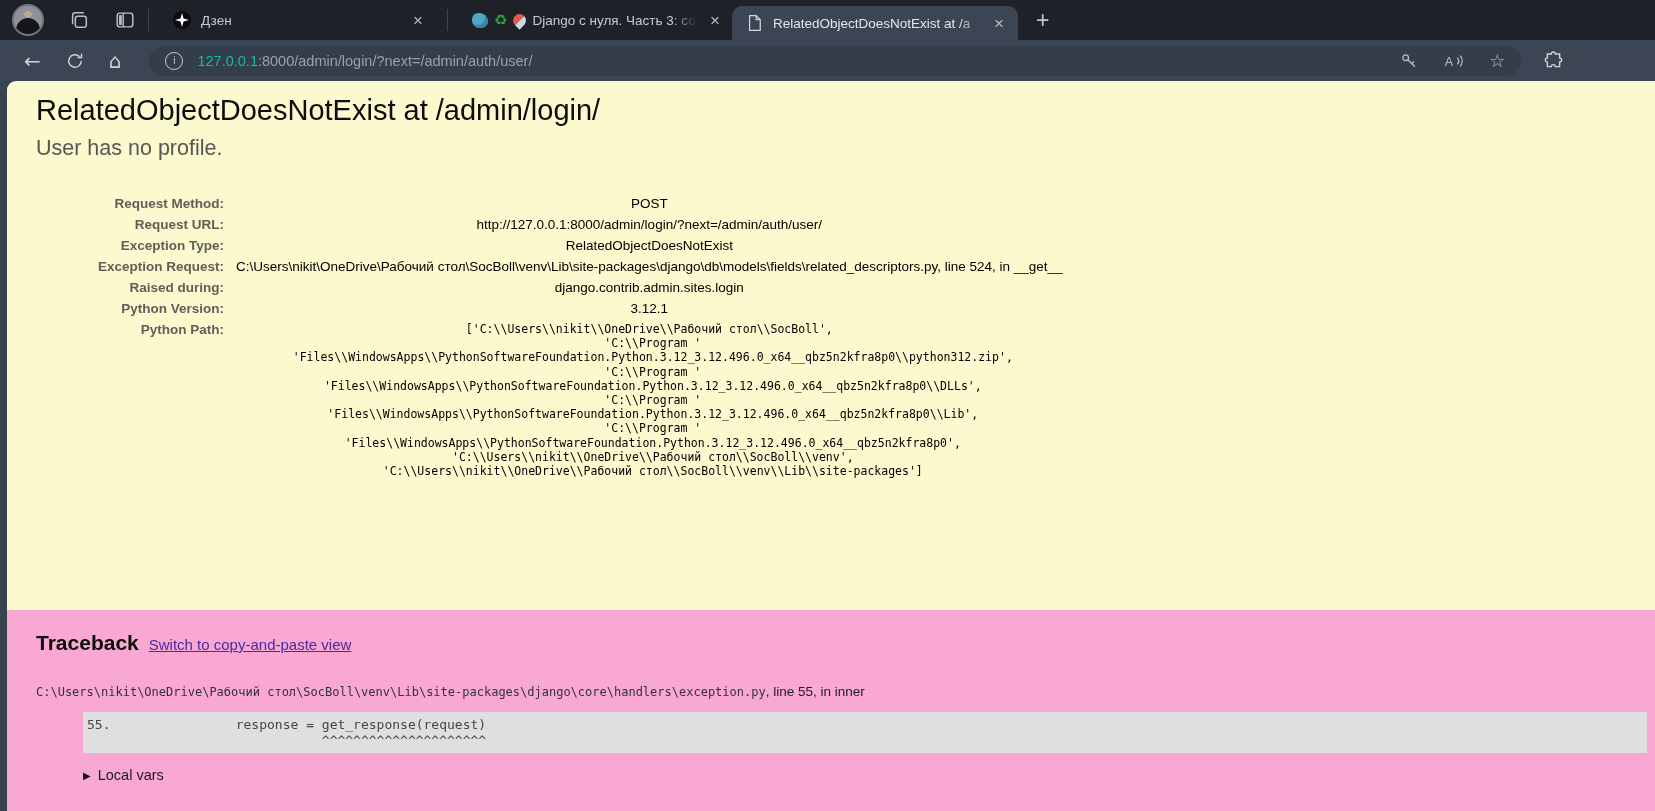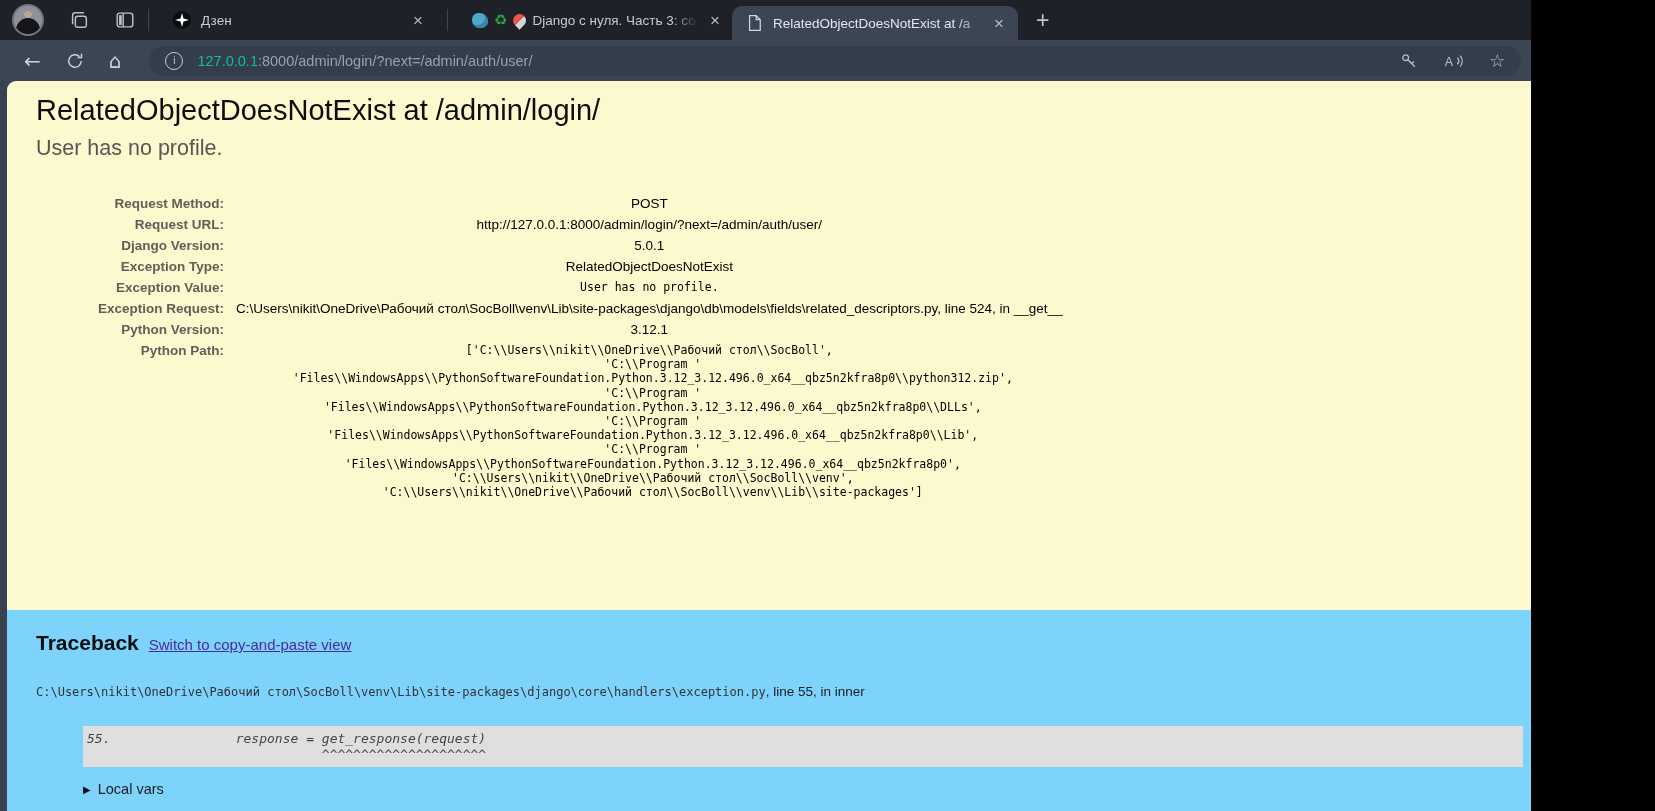--- a/index.html
+++ b/index.html
@@ -1,16 +1,16 @@
 <!DOCTYPE html>
 <html><head>
 <meta charset="utf-8">
 <style>
   html,body{margin:0;padding:0;background:#000;}
-  .window{position:relative;width:1531px;height:811px;overflow:hidden;
+  .window{position:relative;width:1655px;height:811px;overflow:hidden;
     font-family:"Liberation Sans",sans-serif;background:#1e2228;}
 
   
   .tabstrip{height:40px;display:flex;align-items:center;background:#1e2228;color:#c9ced4;}
   .avatar{width:28px;height:28px;margin-left:12px;border-radius:50%;border:2px solid #73787e;flex:none;
     background:
       radial-gradient(circle at 50% 30%, #b9a98f 0 15%, rgba(0,0,0,0) 16%),
       radial-gradient(circle at 50% 86%, #15161b 0 42%, rgba(0,0,0,0) 44%),
       #8d9198;}
   .chromeicon{margin-left:24px;flex:none;display:flex;align-items:center;}
@@ -53,39 +53,39 @@
   .urltext .host{color:#14b8a6;}
   .urltext .rest{color:#98a0aa;}
   .urlspacer{flex:1;}
   .pillicon{margin-left:24px;flex:none;display:flex;align-items:center;color:#b9bfc6;font-size:18px;}
   .pillicon svg{stroke:#b9bfc6;fill:none;stroke-width:1.6;}
   .tool-right{margin-left:22px;flex:none;display:flex;align-items:center;}
   .tool-right svg{stroke:#ced3d9;fill:none;stroke-width:1.6;}
 
   
   .content{position:absolute;top:81px;left:0;right:0;bottom:0;background:#39424f;}
-  .page{margin-left:7px;height:100%;background:#7dd3fc;border-top-left-radius:9px;overflow:hidden;}
+  .page{margin-left:7px;height:100%;background:#f9a8d4;border-top-left-radius:9px;overflow:hidden;}
   .summary{background:#fbf9cd;height:529px;box-sizing:border-box;padding:13px 10px 0 29px;
     border-top-left-radius:9px;}
   .summary h1{margin:0;font-size:29px;font-weight:400;color:#0d0d0d;}
   .excval{margin-top:9px;font-size:21.5px;color:#575757;}
   table.meta{border-collapse:collapse;margin-top:32px;font-size:13.5px;}
   table.meta th{white-space:nowrap;min-width:188px;text-align:right;color:#5f5f58;
     padding:3px 12px 3px 0;vertical-align:top;font-weight:bold;}
   table.meta td{padding:3px 0;color:#000;vertical-align:top;text-align:center;}
   .mono{font-family:"DejaVu Sans Mono",monospace;font-size:11.5px;}
   .prewrap{white-space:pre;line-height:14.2px;display:block;}
 
   .traceback{padding:0 8px 0 29px;}
   .tbhead{margin-top:21px;display:flex;align-items:baseline;}
   .tbhead h2{margin:0;font-size:21px;font-weight:bold;color:#0d0d0d;}
   .tbhead a{margin-left:10px;font-size:15px;color:#4a2b9b;text-decoration:underline;}
   .frame-path{margin-top:29px;font-size:13.5px;color:#1c1c1c;}
   .frame-path .file{font-family:"DejaVu Sans Mono",monospace;font-size:12px;color:#333;}
-  .context{margin:27px 0 0 47px;background:#dfdfdf;padding:5px 4px;font-style:italic;}
+  .context{margin:13px 0 0 47px;background:#dfdfdf;padding:5px 4px;}
   .context pre{margin:0;font-family:"DejaVu Sans Mono",monospace;font-size:13px;
     line-height:15.5px;color:#464646;white-space:pre;}
   .localvars{margin:14px 0 0 47px;font-size:14.5px;color:#1b1b1b;display:flex;align-items:center;}
   .localvars .tri{font-size:10px;margin-right:7px;font-family:"DejaVu Sans",sans-serif;color:#111;}
 </style>
 </head>
 <body>
 
 <div class="window">
 
@@ -193,34 +193,30 @@
           <tbody>
             <tr>
                 <th>Request Method:</th>
                 <td>POST</td>
               </tr>
             <tr>
                 <th>Request URL:</th>
                 <td>http://127.0.0.1:8000/admin/login/?next=/admin/auth/user/</td>
               </tr>
             <tr>
-                <th>Django Version:</th>
-                <td>5.0.1</td>
-              </tr>
-            <tr>
                 <th>Exception Type:</th>
                 <td>RelatedObjectDoesNotExist</td>
               </tr>
             <tr>
-                <th>Exception Value:</th>
-                <td class="mono">User has no profile.</td>
-              </tr>
-            <tr>
                 <th>Exception Request:</th>
                 <td>C:\Users\nikit\OneDrive\Рабочий стол\SocBoll\venv\Lib\site-packages\django\db\models\fields\related_descriptors.py, line 524, in __get__</td>
+              </tr>
+            <tr>
+                <th>Raised during:</th>
+                <td>django.contrib.admin.sites.login</td>
               </tr>
             <tr>
                 <th>Python Version:</th>
                 <td>3.12.1</td>
               </tr>
             <tr>
                 <th>Python Path:</th>
                 <td class="mono prewrap">['C:\\Users\\nikit\\OneDrive\\Рабочий стол\\SocBoll',
  'C:\\Program '
  'Files\\WindowsApps\\PythonSoftwareFoundation.Python.3.12_3.12.496.0_x64__qbz5n2kfra8p0\\python312.zip',

